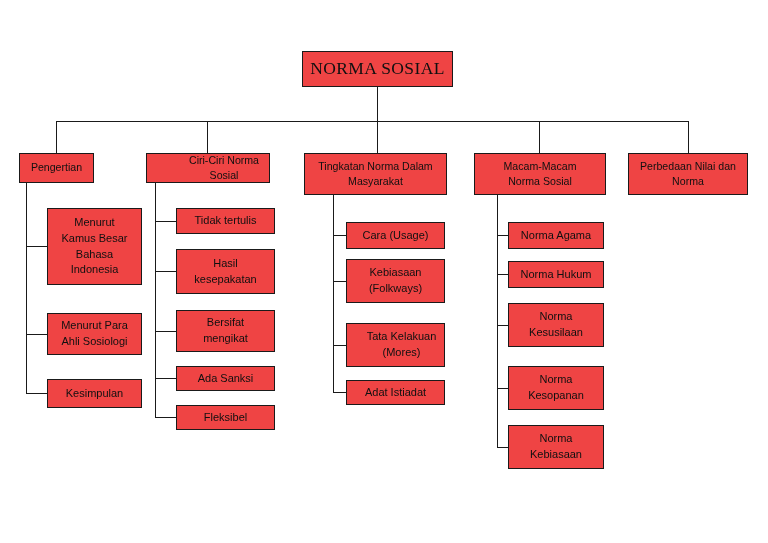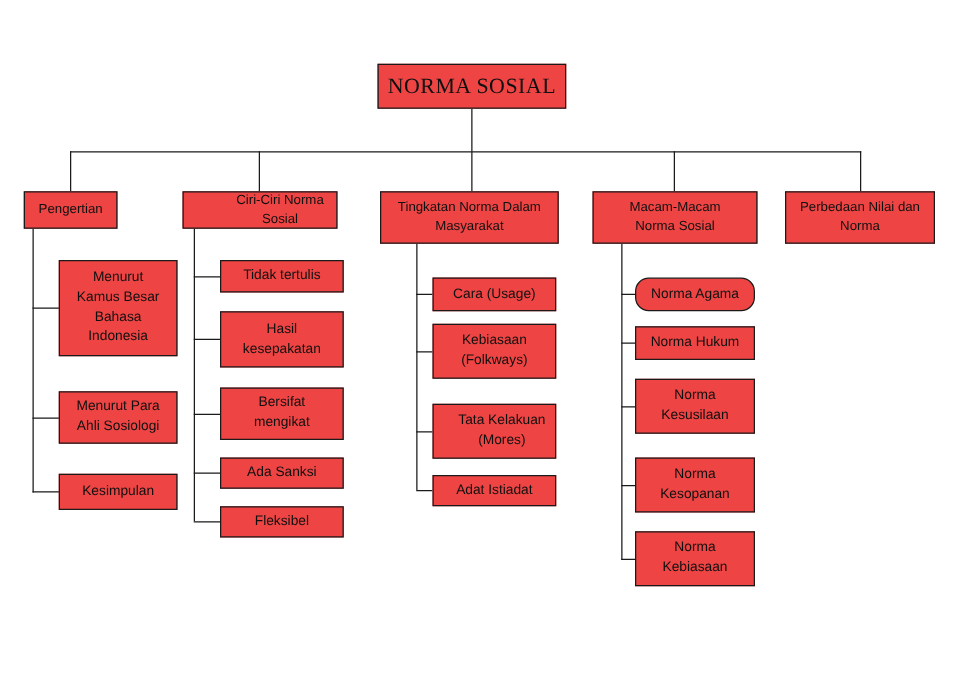--- a/index.html
+++ b/index.html
@@ -156,21 +156,21 @@
     <span class="lbl">Macam-Macam
 Norma Sosial</span>
   </div>
   <div class="conn v" style="left:497px; top:195px; height:253px;"></div>
   <div class="conn h" style="left:497px; top:235px; width:11px;"></div>
   <div class="conn h" style="left:497px; top:274px; width:11px;"></div>
   <div class="conn h" style="left:497px; top:325px; width:11px;"></div>
   <div class="conn h" style="left:497px; top:388px; width:11px;"></div>
   <div class="conn h" style="left:497px; top:447px; width:11px;"></div>
 
-  <div class="node leaf" style="left:508px; top:222px; width:96px; height:27px;border-radius:11px;">
+  <div class="node leaf" style="left:508px; top:222px; width:96px; height:27px;">
     <span class="lbl">Norma Agama</span>
   </div>
   <div class="node leaf" style="left:508px; top:261px; width:96px; height:27px;">
     <span class="lbl">Norma Hukum</span>
   </div>
   <div class="node leaf" style="left:508px; top:303px; width:96px; height:44px;">
     <span class="lbl">Norma
 Kesusilaan</span>
   </div>
   <div class="node leaf" style="left:508px; top:366px; width:96px; height:44px;">

